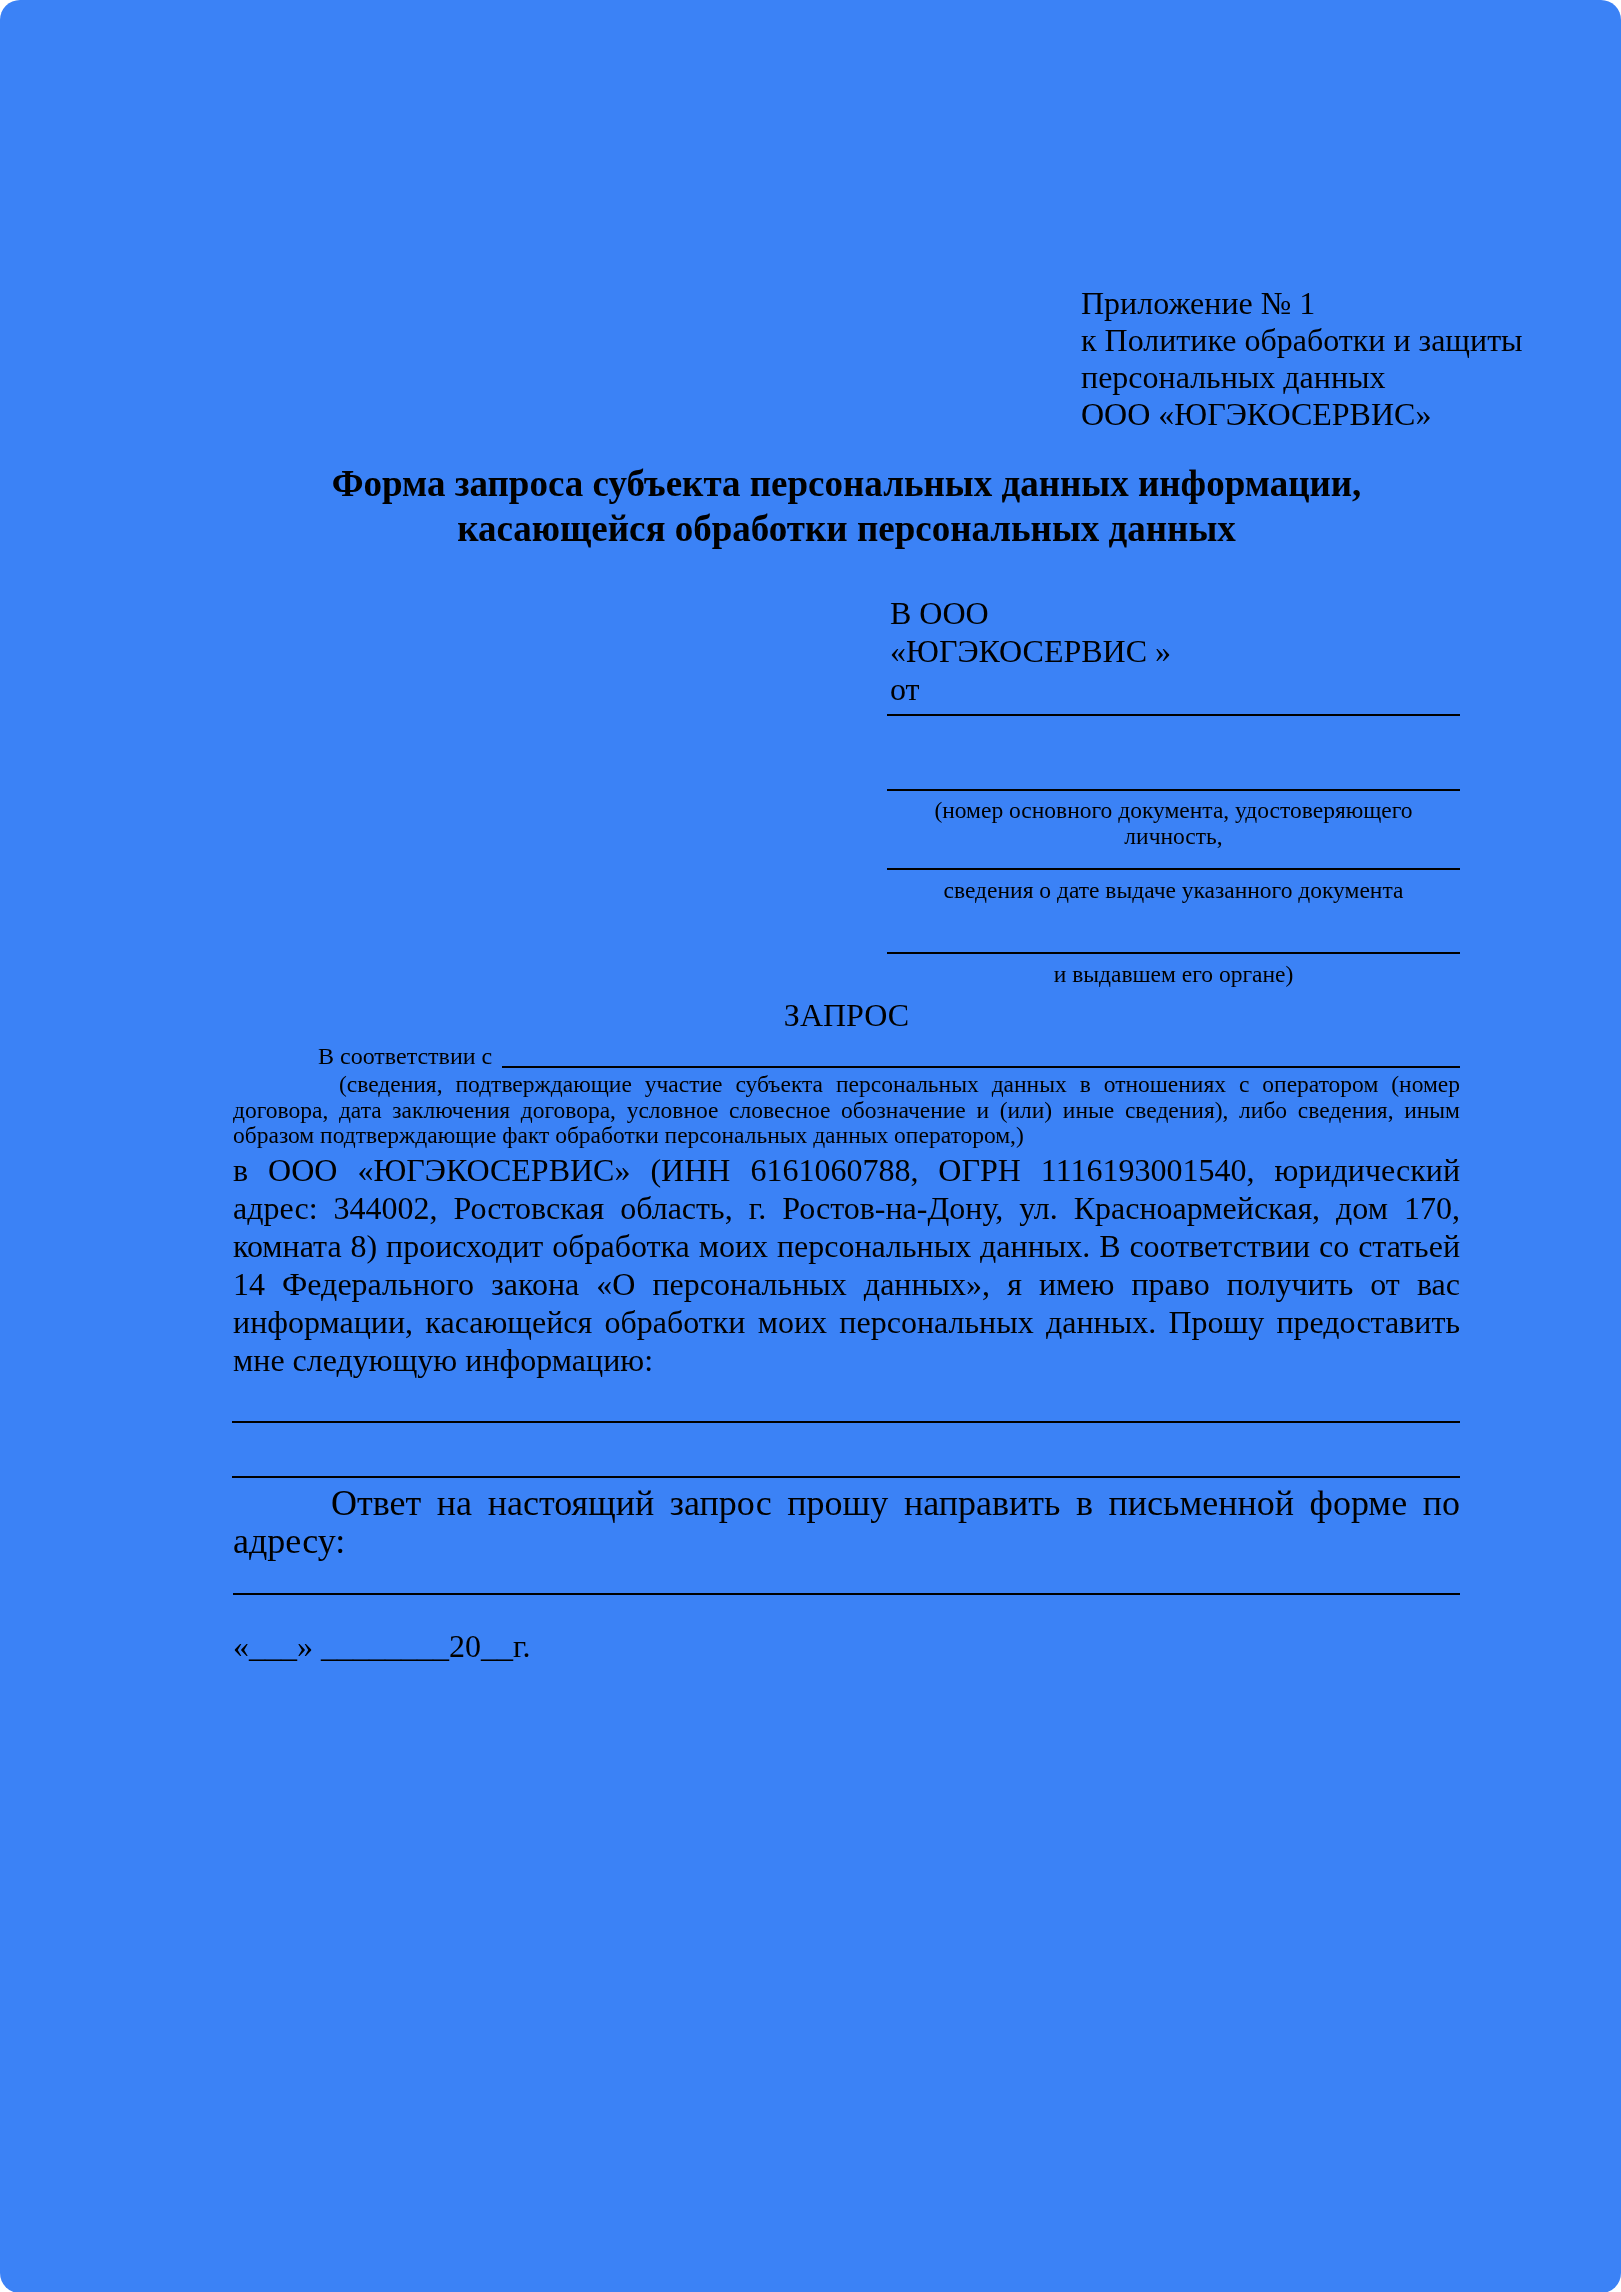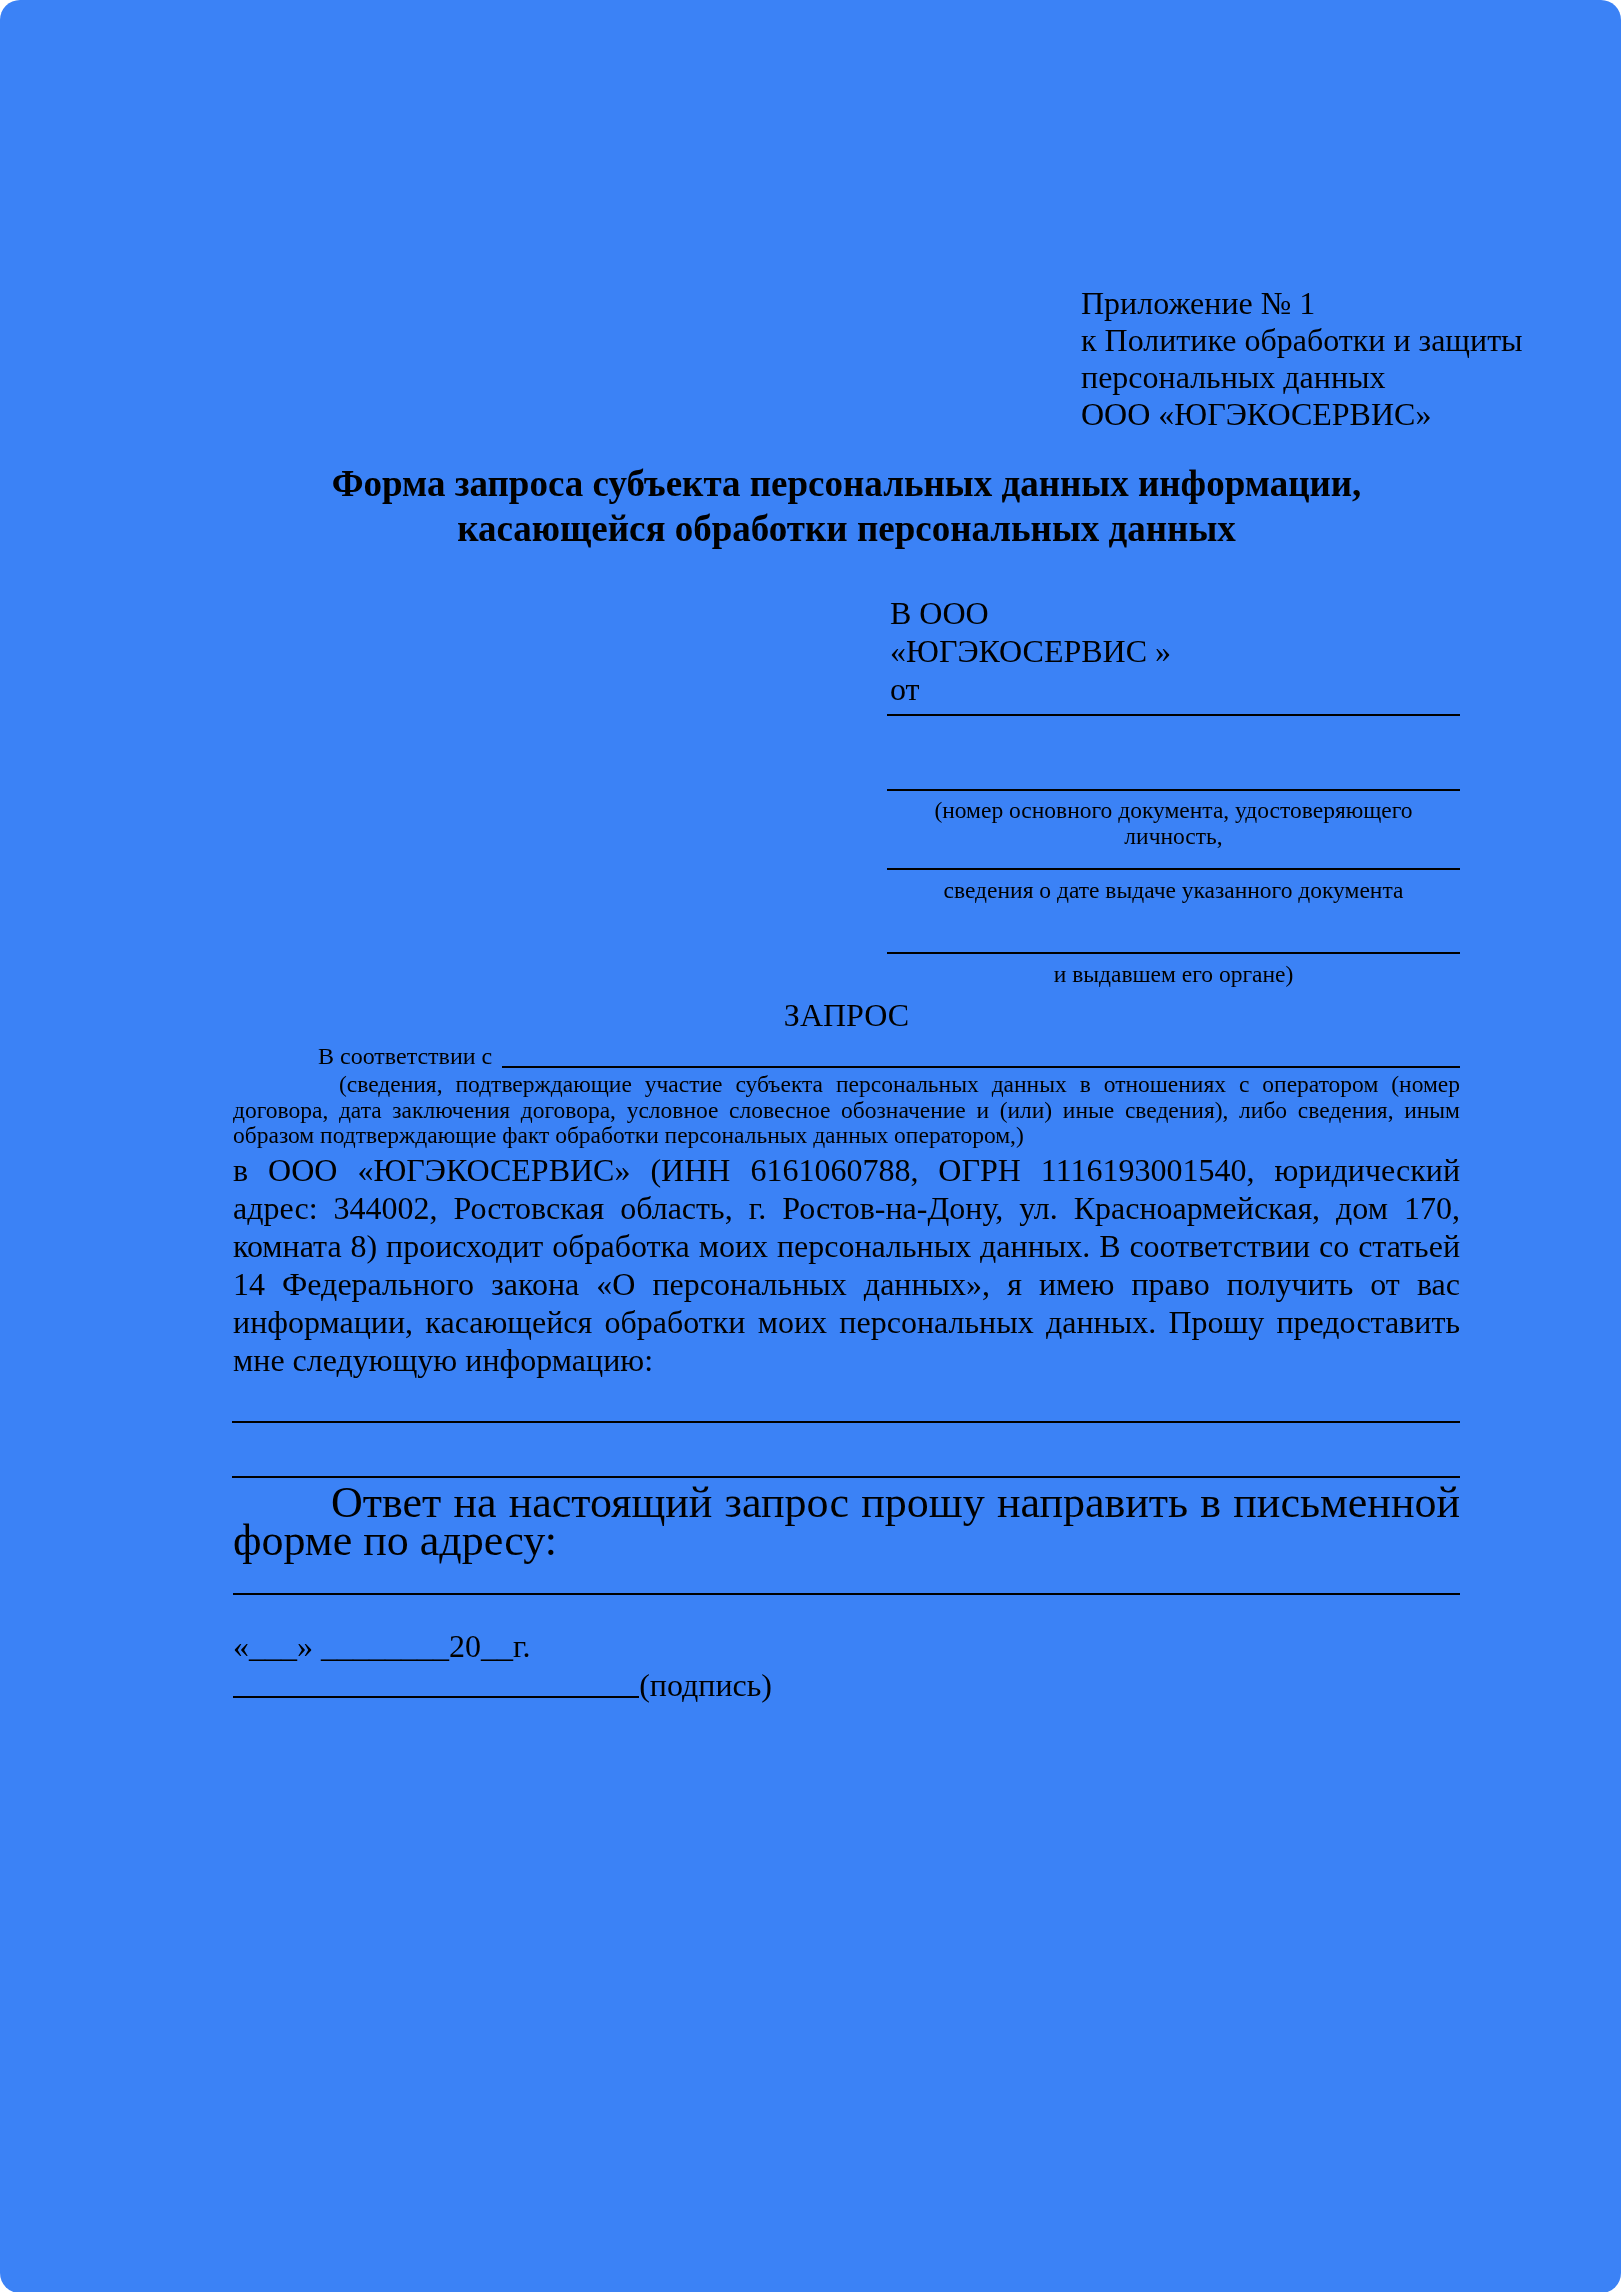--- a/index.html
+++ b/index.html
@@ -33,21 +33,21 @@
   .intro-note{
     left:233px;top:1072px;width:1227px;
     font-size:23.5px;line-height:25.5px;
     text-align:justify;text-indent:106px;
   }
   .body-para{
     left:233px;top:1151px;width:1227px;
     font-size:32px;line-height:38px;text-align:justify;
   }
   .write-line{left:232px;width:1228px;}
-  .reply-para{left:233px;top:1484px;width:1227px;font-size:44px;line-height:38px;}
+  .reply-para{left:233px;top:1484px;width:1227px;font-size:36px;line-height:38px;}
   .reply-first{text-align:justify;text-indent:98px;}
   .reply-second{display:flex;align-items:flex-end;}
   .reply-second .fill{height:33px;}
   .reply-suffix{white-space:nowrap;}
   .footer-row{
     left:233px;top:1627px;width:1227px;
     display:flex;justify-content:space-between;
     font-size:32px;line-height:39px;flex-direction:column;
   }
   .signature-wrap{display:flex;width:539px;align-items:flex-end;}
@@ -104,20 +104,16 @@
 
   <div class="abs reply-para">
     <div class="reply-first">Ответ на настоящий запрос прошу направить в письменной форме по адресу:</div>
     <div class="reply-second">
       <span class="fill"></span>
     </div>
   </div>
 
   <div class="abs footer-row">
     <span>«___» ________20__г.</span>
-    <span class="signature-wrap">
-      <span class="sig-line"></span>
-      <span class="sig-caption">(подпись)</span>
-    </span>
   </div>
 
 </div>
 
 
 </body></html>

